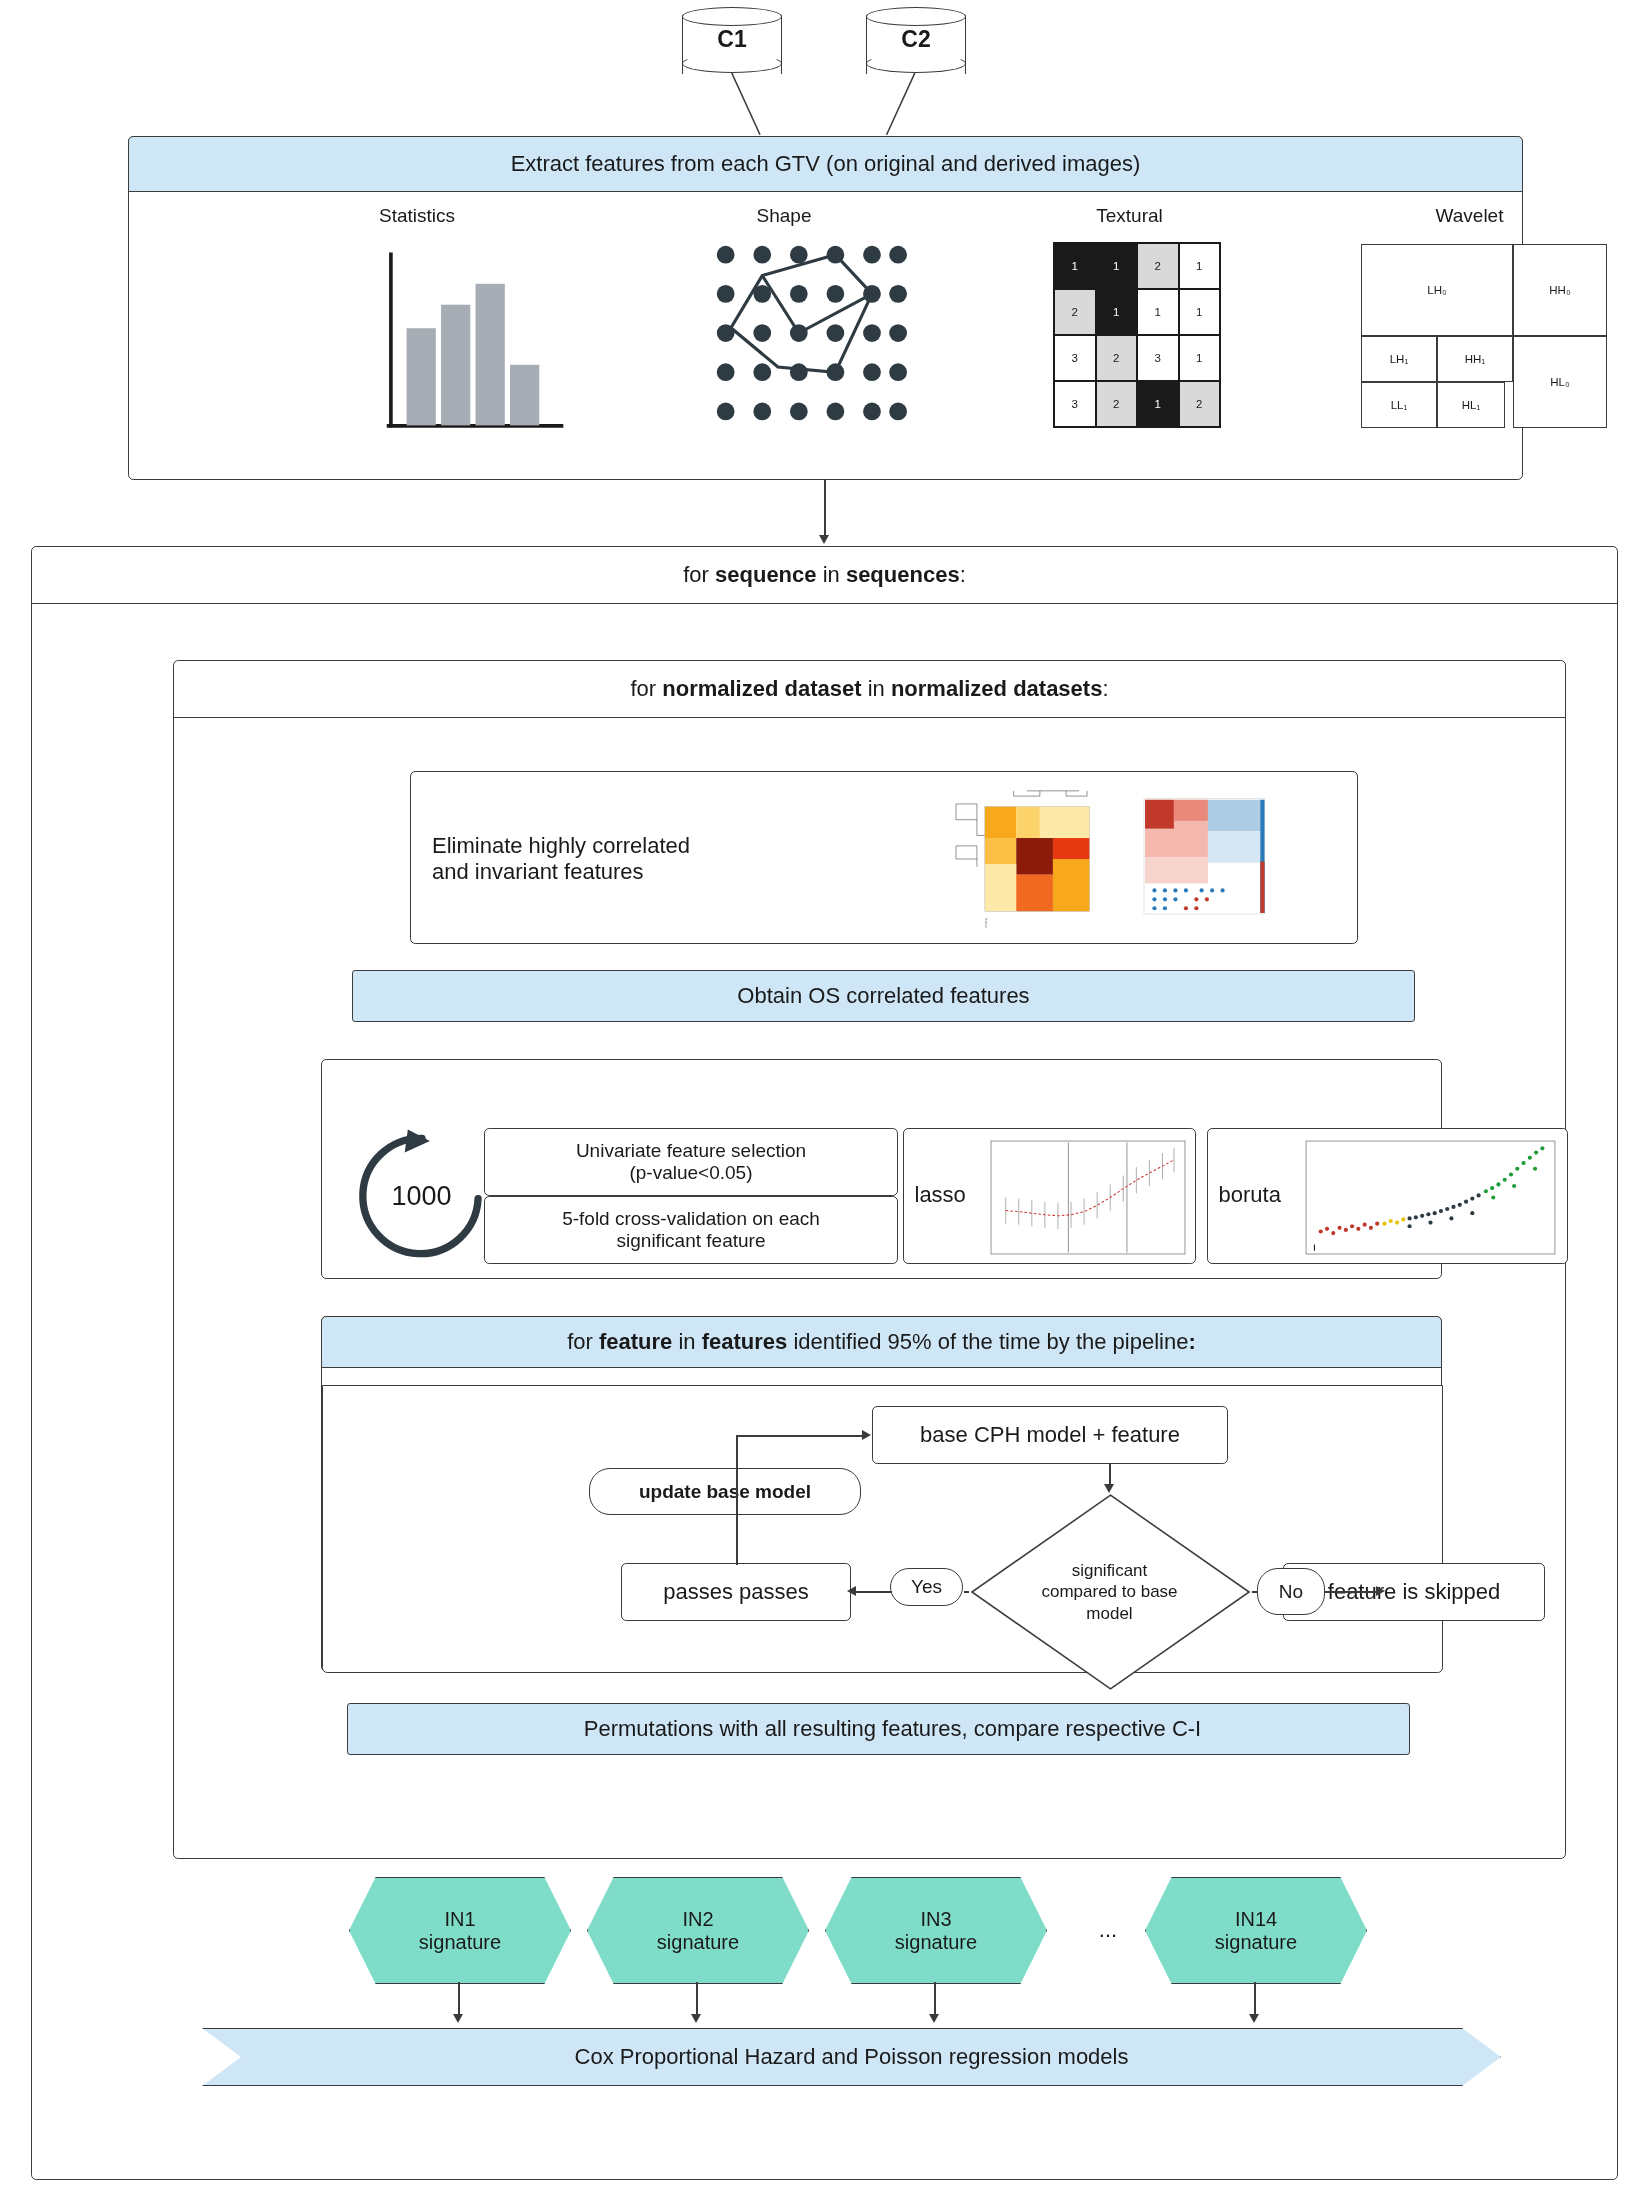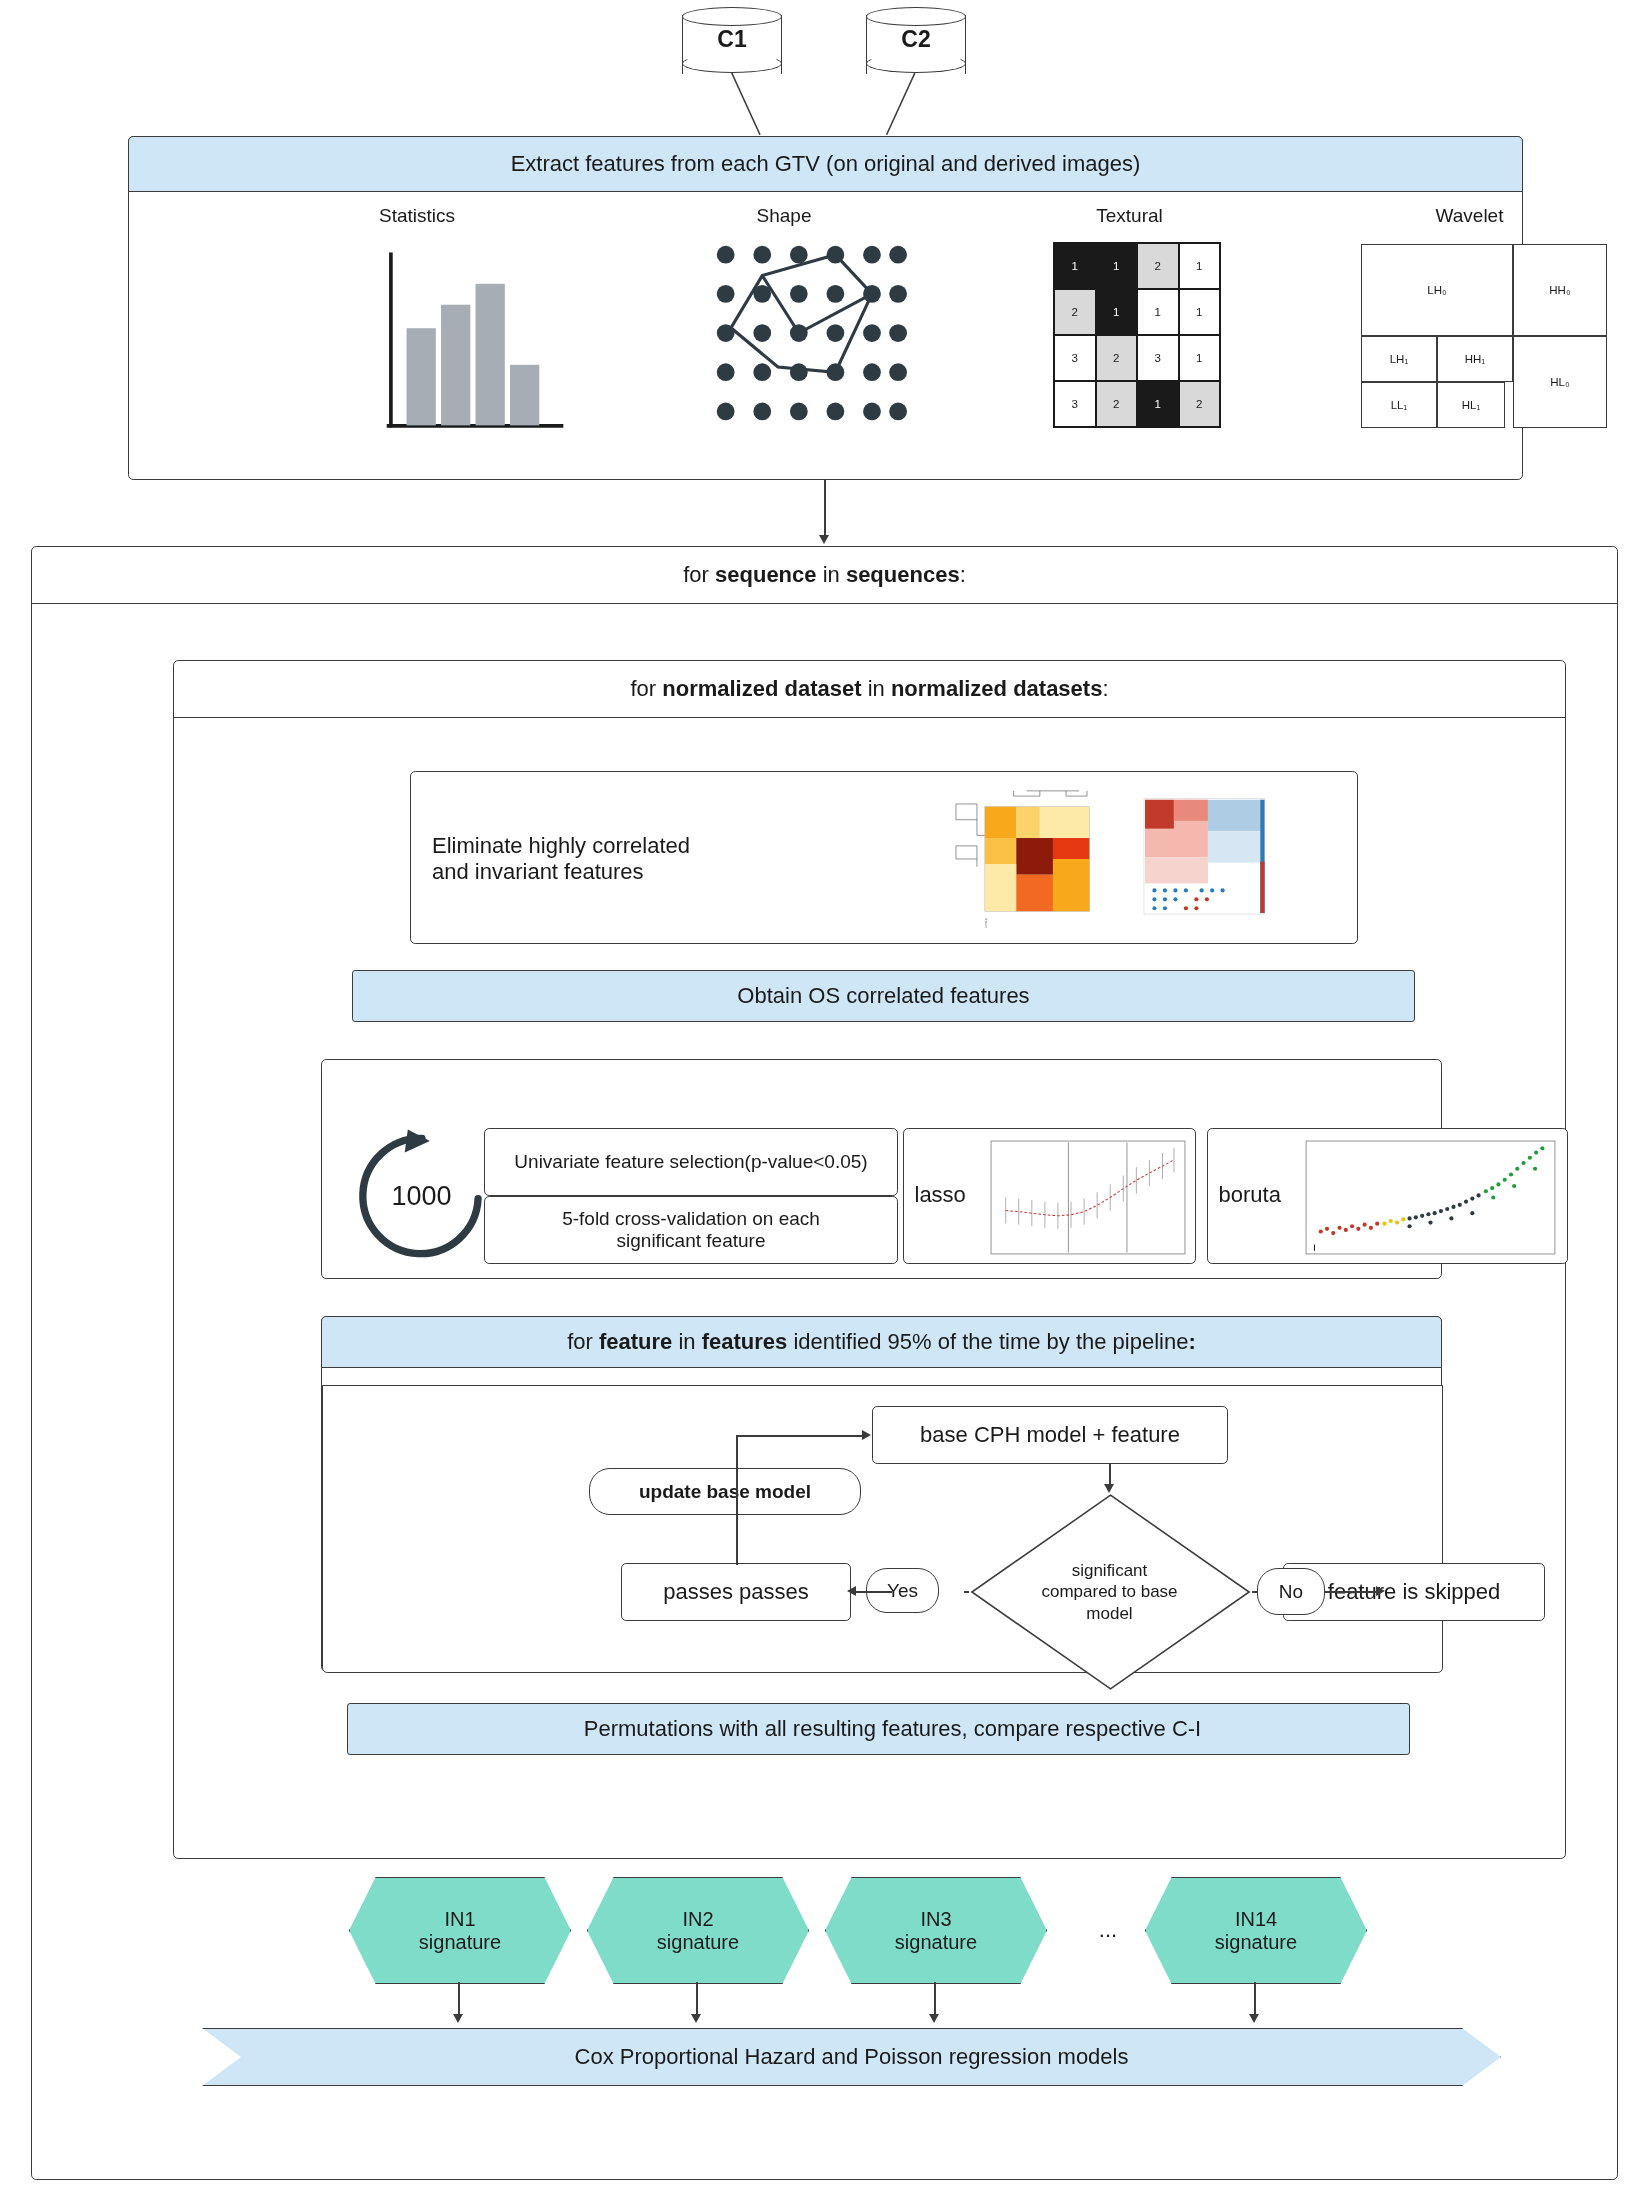--- a/index.html
+++ b/index.html
@@ -396,21 +396,21 @@
 
         <div class="abs" style="left:23.6px; top:60px; width:152px; height:152px;">
           <svg style="position:absolute; left:0; top:0; width:152px; height:152px;" viewBox="0 0 290 290">
             <path d="M145 35 A110 110 0 1 0 252 150" fill="none" stroke="#2f3b42" stroke-width="14" stroke-linecap="round"></path>
             <polygon points="118,18 160,40 112,62" fill="#2f3b42"></polygon>
           </svg>
           <div style="position:absolute; left:0; top:0; width:152px; height:152px; display:flex; align-items:center; justify-content:center; font-size:27px;">1000</div>
         </div>
 
         <div class="abs whitebox" style="left:162px; top:68px; width:414px; height:68px;">
-          <div style="width:100%; height:100%; display:flex; align-items:center; justify-content:center;">
+          <div style="width:100%; height:100%; display:flex; flex-direction:column; align-items:center; justify-content:center;">
             <div class="lbl-md">Univariate feature selection</div>
             <div class="lbl-md">(p-value&lt;0.05)</div>
           </div>
         </div>
         <div class="abs whitebox" style="left:162px; top:136px; width:414px; height:68px;">
           <div style="width:100%; height:100%; display:flex; flex-direction:column; align-items:center; justify-content:center;">
             <div class="lbl-md">5-fold cross-validation on each</div>
             <div class="lbl-md">significant feature</div>
           </div>
         </div>
@@ -534,21 +534,21 @@
 
         <svg class="abs" style="left:642px; top:173px; width:293px; height:204px;" viewBox="0 0 560 390">
           <polygon points="280,10 545,195 280,380 15,195" fill="#ffffff" stroke="#3b3b3b" stroke-width="3"></polygon>
         </svg>
         <div class="diamond-txt" style="left:683px; top:220px; width:209px; height:110px; flex-direction:column;">
           <div>significant</div>
           <div>compared to base</div>
           <div>model</div>
         </div>
 
-        <div class="abs roundbox center-txt" style="left:544px; top:251px; width:73px; height:45px;">
+        <div class="abs roundbox center-txt" style="left:568px; top:251px; width:73px; height:38px;">
           <span class="lbl-md">Yes</span>
         </div>
 
         <div class="abs roundbox center-txt" style="left:935px; top:251px; width:68px; height:47px;">
           <span class="lbl-md">No</span>
         </div>
 
         <div class="vline" style="left:787px; top:147px; height:22px;"></div>
         <div class="arrowhead-down" style="left:782px; top:167px;"></div>
 

